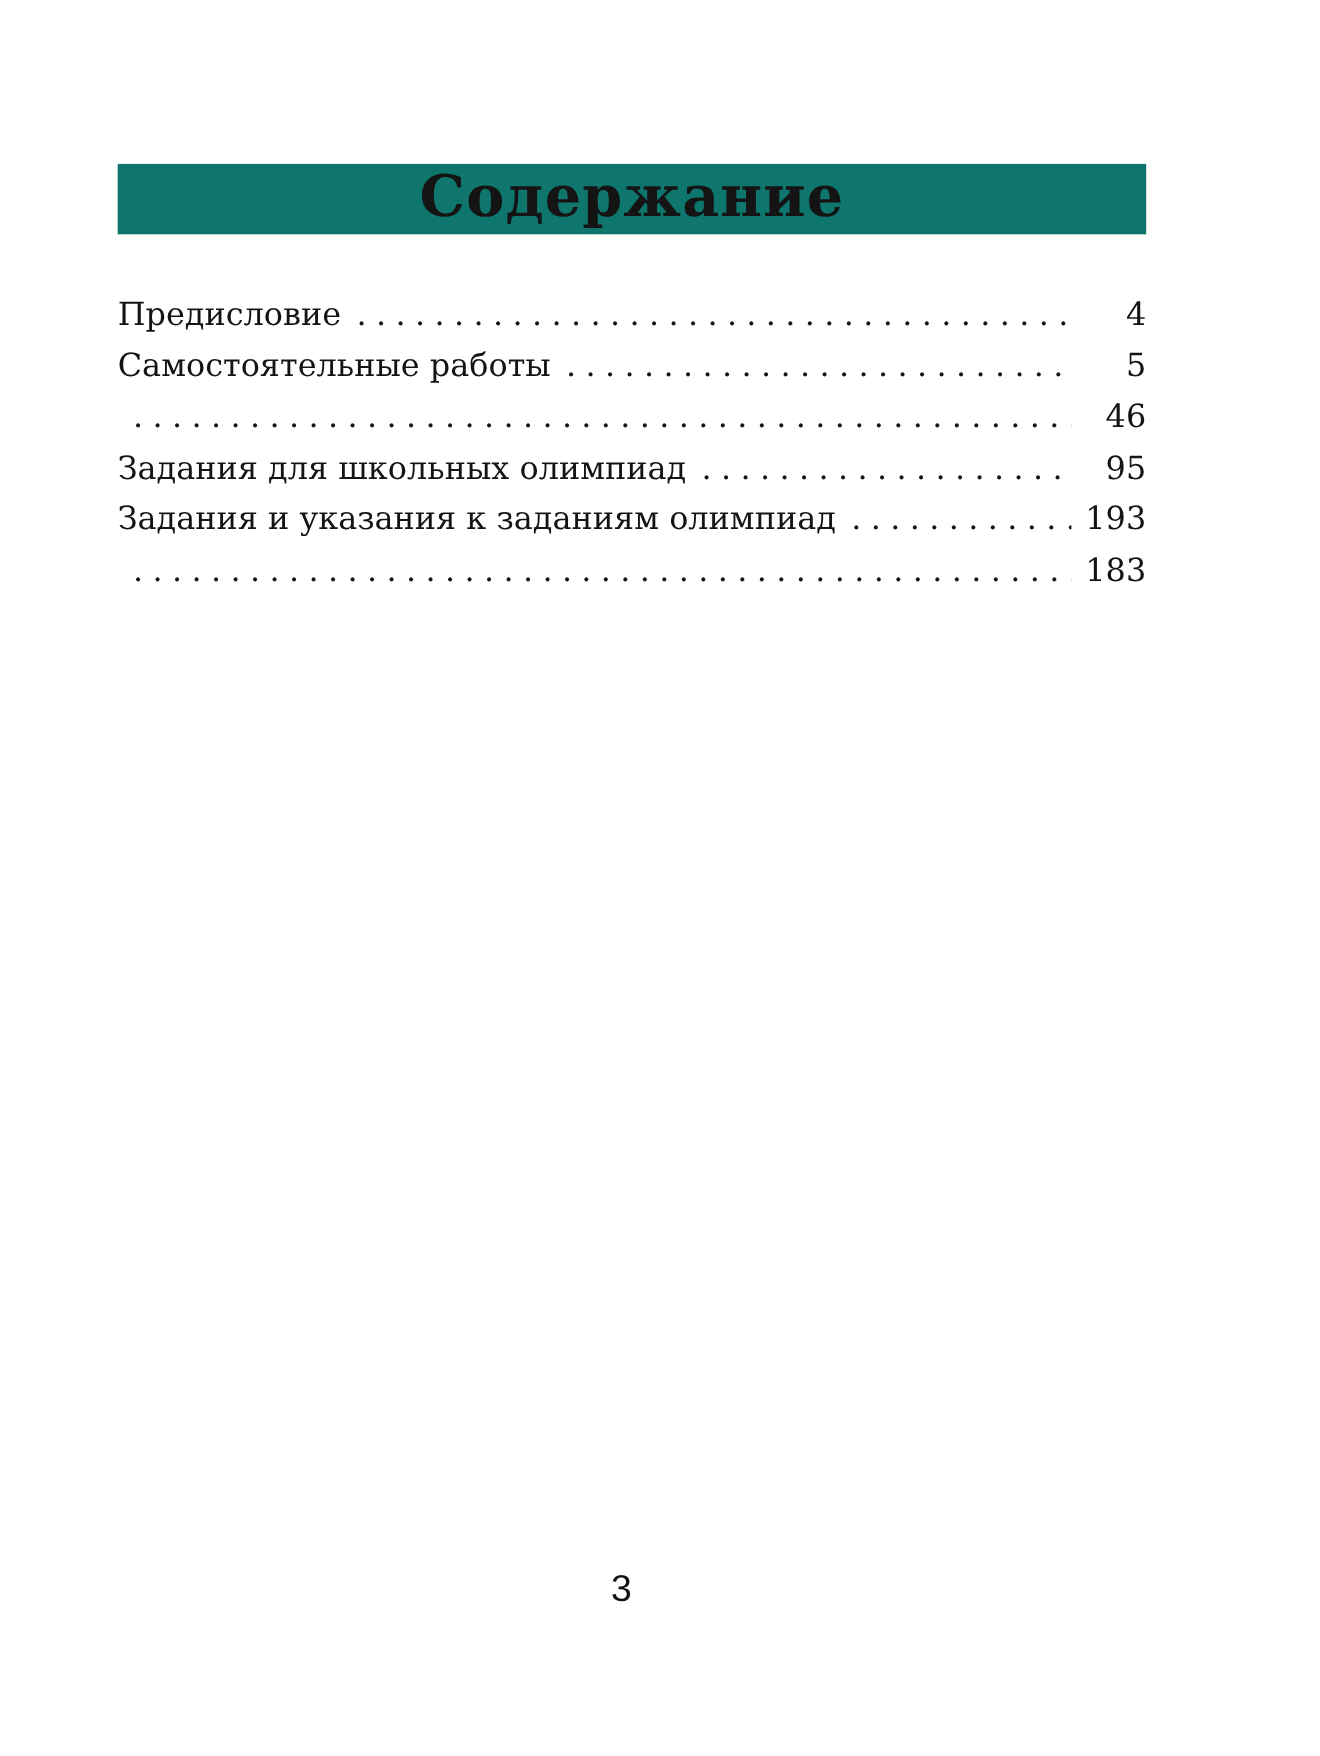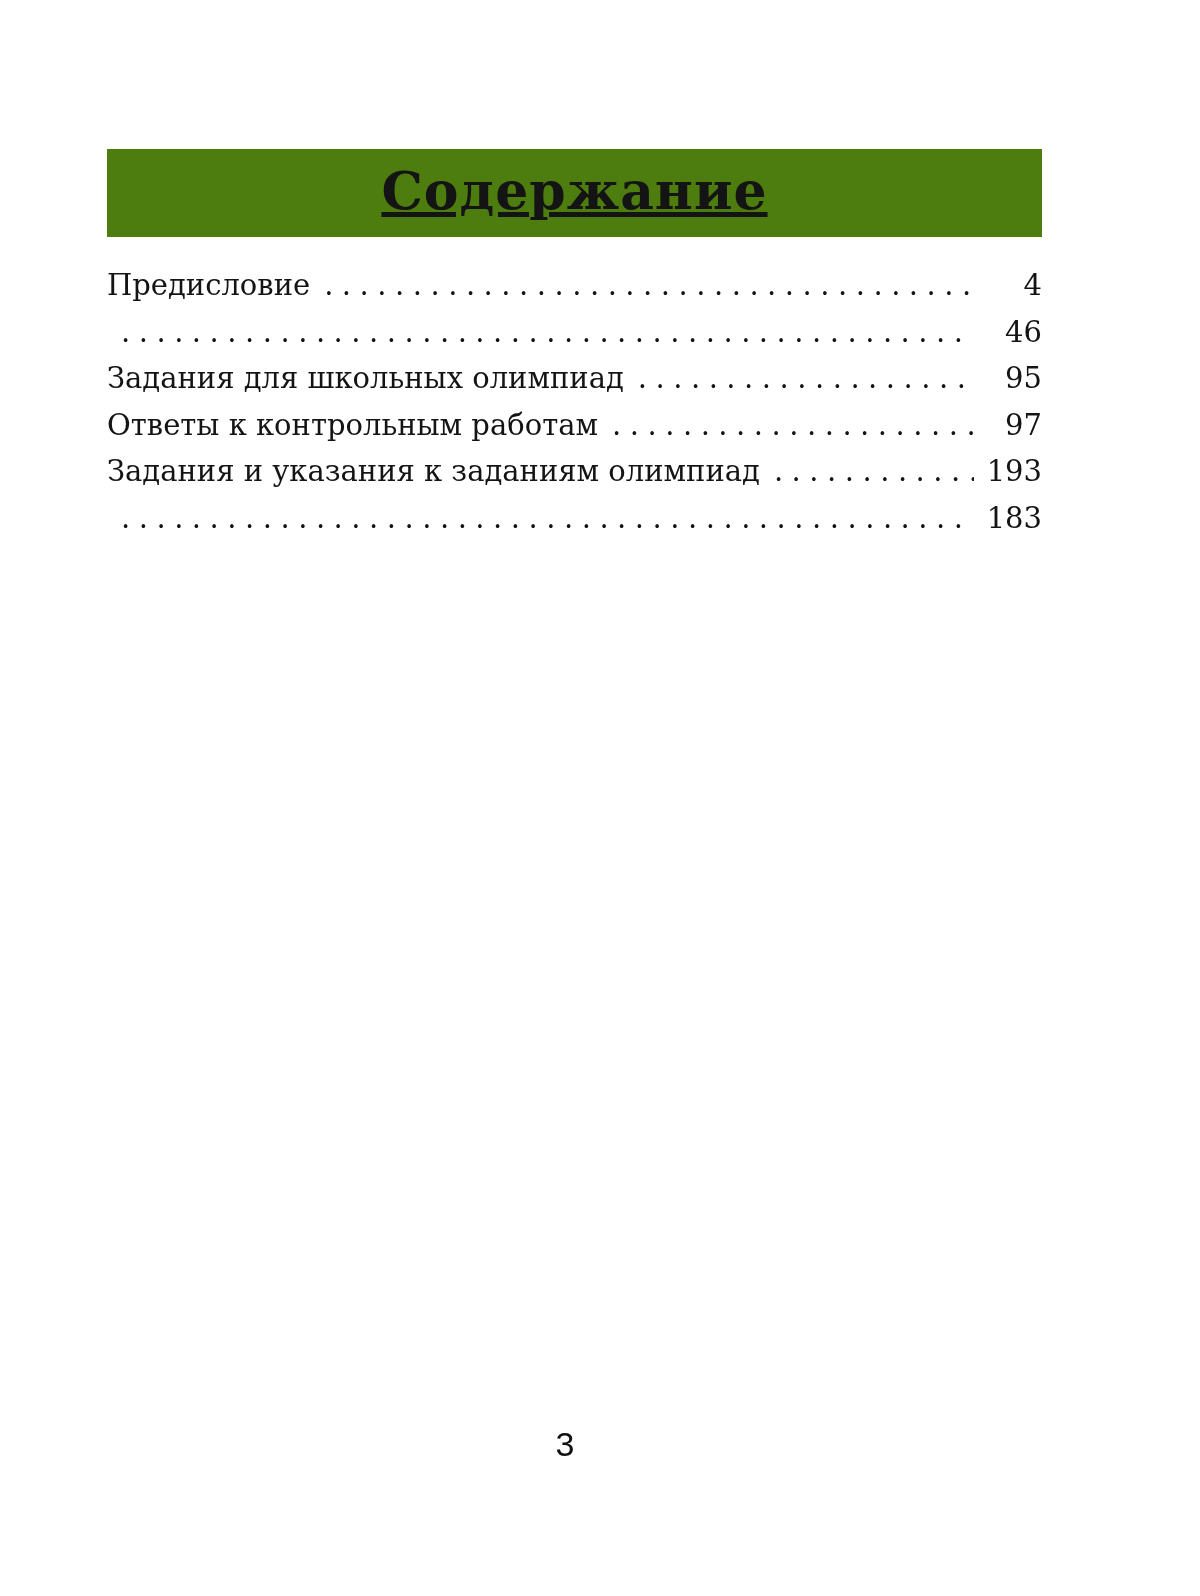--- a/index.html
+++ b/index.html
@@ -18,26 +18,25 @@
   .page {
     position: absolute;
     inset: 0;
     background: #ffffff;
   }
   .title-bar {
     position: absolute;
     left: 107px;
     top: 149px;
     width: 935px;
-    height: 88px;
-    background: #4d7c0f;
+    height: 64px;
+    background: #0f766e;
     display: flex;
     align-items: center;
     justify-content: center;
-    text-decoration: underline;
   }
   .title-bar .title-text {
     font-weight: bold;
     font-size: 52px;
     letter-spacing: 1px;
     line-height: 1;
     transform: translateY(-2px);
   }
   .toc {
     position: absolute;
@@ -94,37 +93,37 @@
   </div>
 
   <div class="toc">
 
     <div class="toc-row">
       <span class="toc-label">Предисловие</span>
       <span class="toc-leader"></span>
       <span class="toc-page">4</span>
     </div>
 
+    <div class="toc-row">
+      <span class="toc-label">Самостоятельные работы</span>
+      <span class="toc-leader"></span>
+      <span class="toc-page">5</span>
+    </div>
 
     <div class="toc-row">
       <span class="toc-leader"></span>
       <span class="toc-page">46</span>
     </div>
 
     <div class="toc-row">
       <span class="toc-label">Задания для школьных олимпиад</span>
       <span class="toc-leader"></span>
       <span class="toc-page">95</span>
     </div>
 
-    <div class="toc-row">
-      <span class="toc-label">Ответы к контрольным работам</span>
-      <span class="toc-leader"></span>
-      <span class="toc-page">97</span>
-    </div>
 
     <div class="toc-row">
       <span class="toc-label">Задания и указания к заданиям олимпиад</span>
       <span class="toc-leader"></span>
       <span class="toc-page">193</span>
     </div>
 
     <div class="toc-row">
       <span class="toc-leader"></span>
       <span class="toc-page">183</span>

